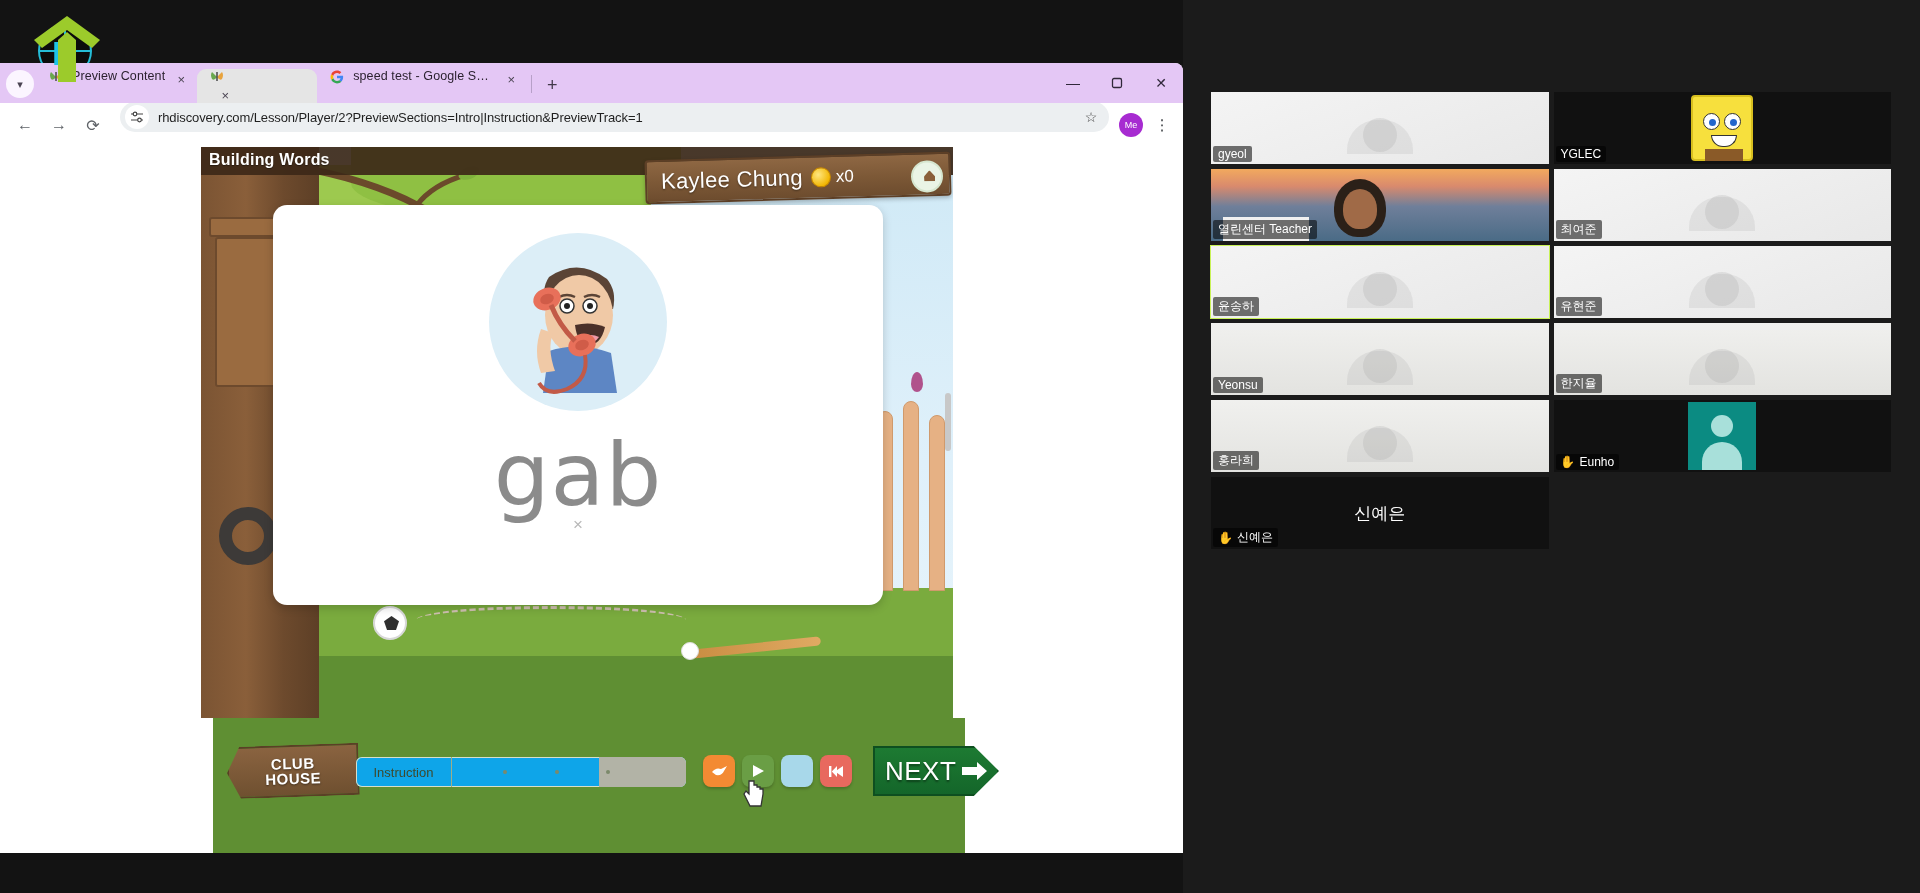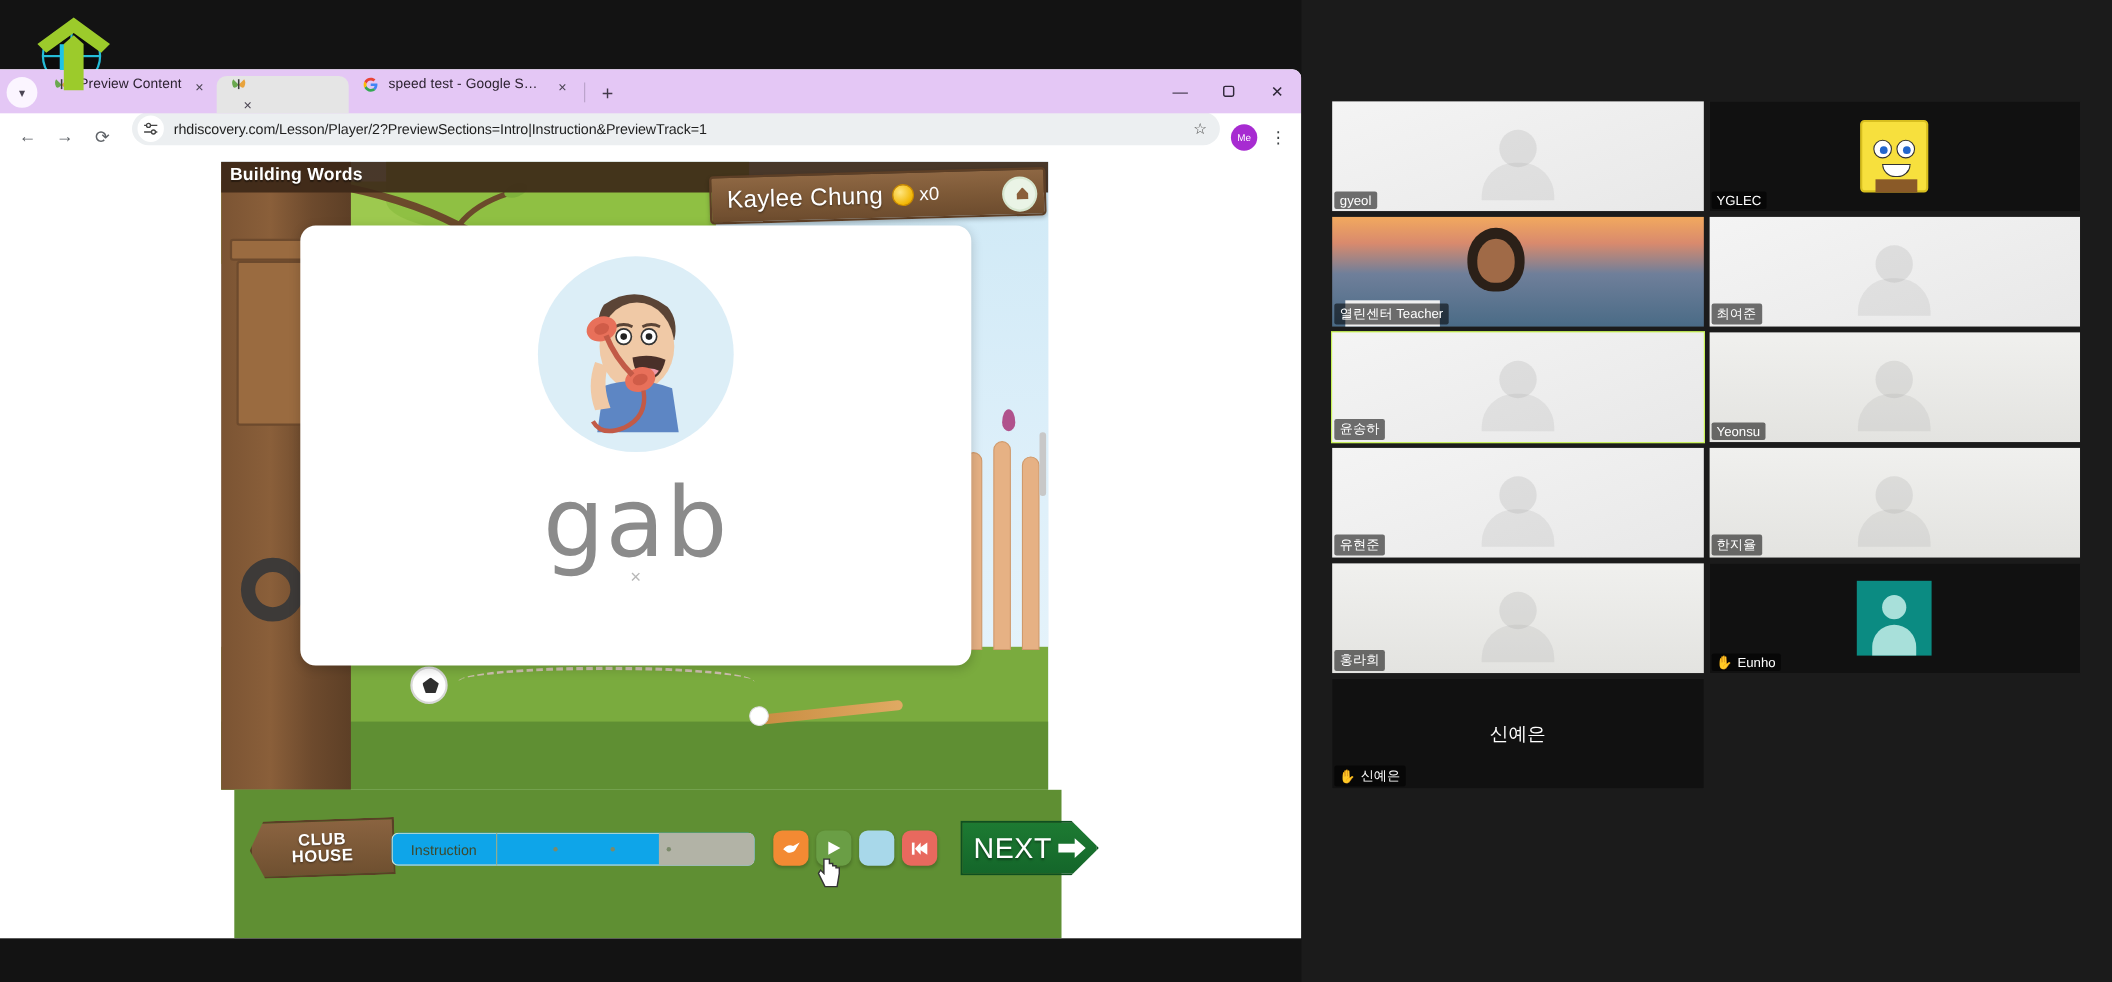--- a/index.html
+++ b/index.html
@@ -275,21 +275,21 @@
 
   
   #videopanel {
     position:absolute; left: 1183px; top: 0; width: 737px; height: 893px; background:#1b1b1b;
   }
   .vgrid {
     position:absolute; left: 28px; top: 92px; width: 680px;
     display: grid; grid-template-columns: 1fr 1fr; gap: 5px;
   }
   .vtile {
-    position: relative; height: 100px; background: #2a2a2a; overflow:hidden;
+    position: relative; height: 72px; background: #2a2a2a; overflow:hidden;
   }
   .vtile.active { outline: 3px solid #c8f257; outline-offset: -2px; }
   .vname {
     position:absolute; left: 2px; bottom: 2px; background: rgba(0,0,0,.55); color:#fff;
     font-size: 12px; padding: 1px 5px; border-radius: 2px; display:flex; align-items:center; gap:4px;
     z-index: 5; white-space: nowrap;
   }
   .mute-ico { color:#e8413c; font-size: 12px; font-weight: bold; }
   .v-selfbg { position:absolute; inset:0; }
   .bg-white { background: linear-gradient(160deg,#f4f4f4,#e8e8e8); }
@@ -605,31 +605,31 @@
       </div>
 
       <div class="vtile active">
         <div class="v-selfbg bg-white"></div>
           <div class="ghost-head"></div>
           <div class="ghost-body"></div>
         <div class="vname">윤송하</div>
       </div>
 
       <div class="vtile">
+        <div class="v-selfbg bg-white"></div>
+          <div class="ghost-head"></div>
+          <div class="ghost-body"></div>
+        <div class="vname">유현준</div>
+      </div>
+
+      <div class="vtile">
         <div class="v-selfbg bg-shelf"></div>
           <div class="ghost-head"></div>
           <div class="ghost-body"></div>
         <div class="vname">Yeonsu</div>
-      </div>
-
-      <div class="vtile">
-        <div class="v-selfbg bg-white"></div>
-          <div class="ghost-head"></div>
-          <div class="ghost-body"></div>
-        <div class="vname">유현준</div>
       </div>
 
       <div class="vtile">
         <div class="v-selfbg bg-shelf"></div>
           <div class="ghost-head"></div>
           <div class="ghost-body"></div>
         <div class="vname">한지율</div>
       </div>
 
       <div class="vtile">

